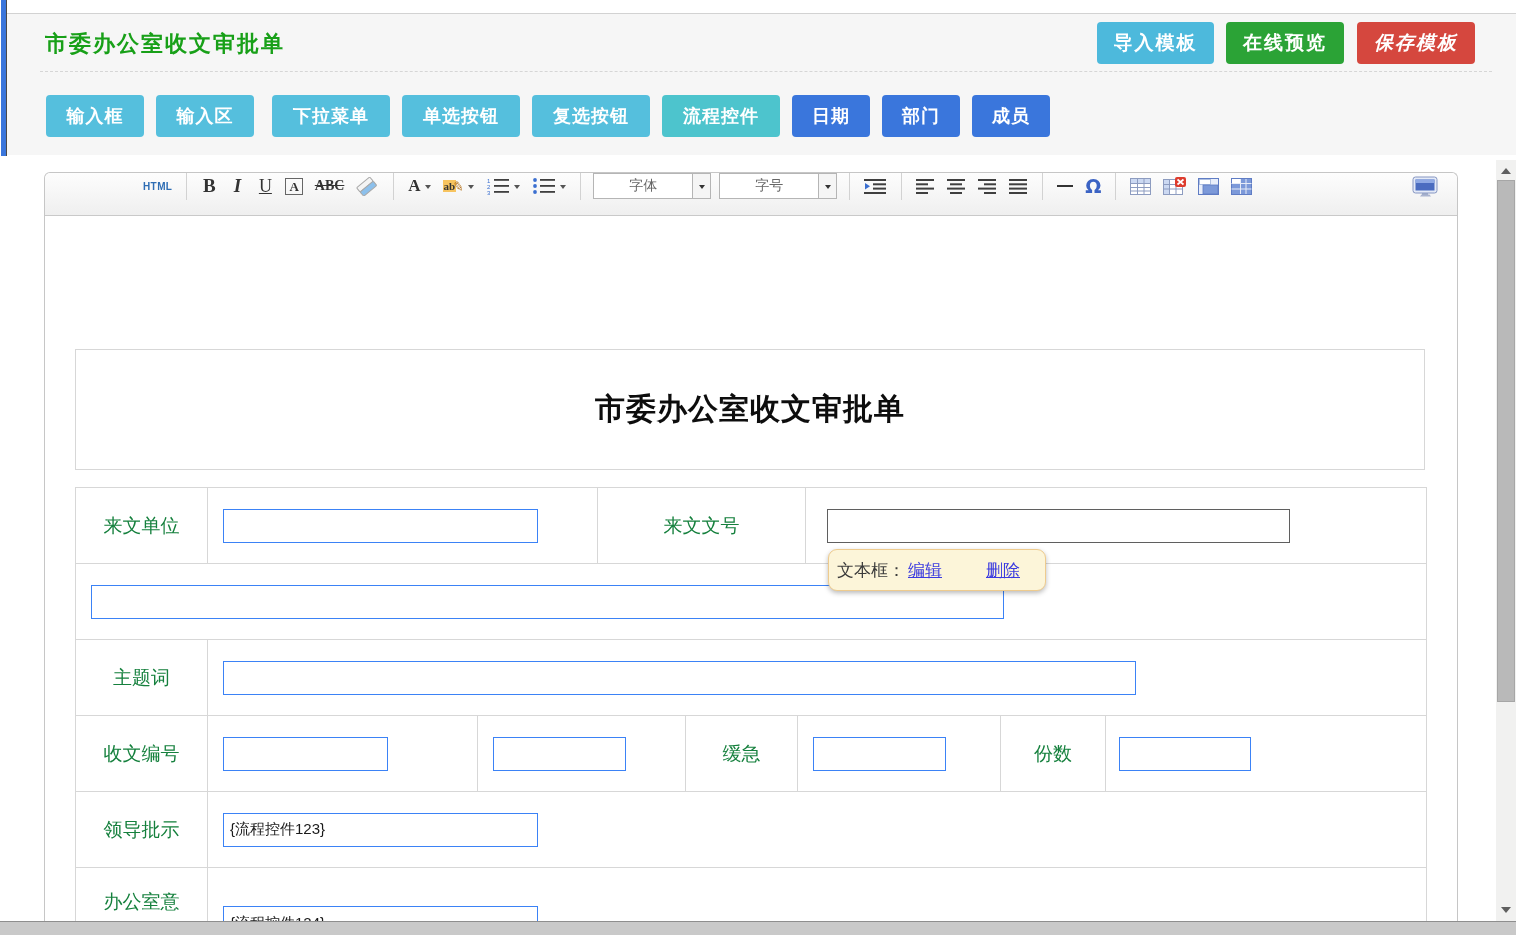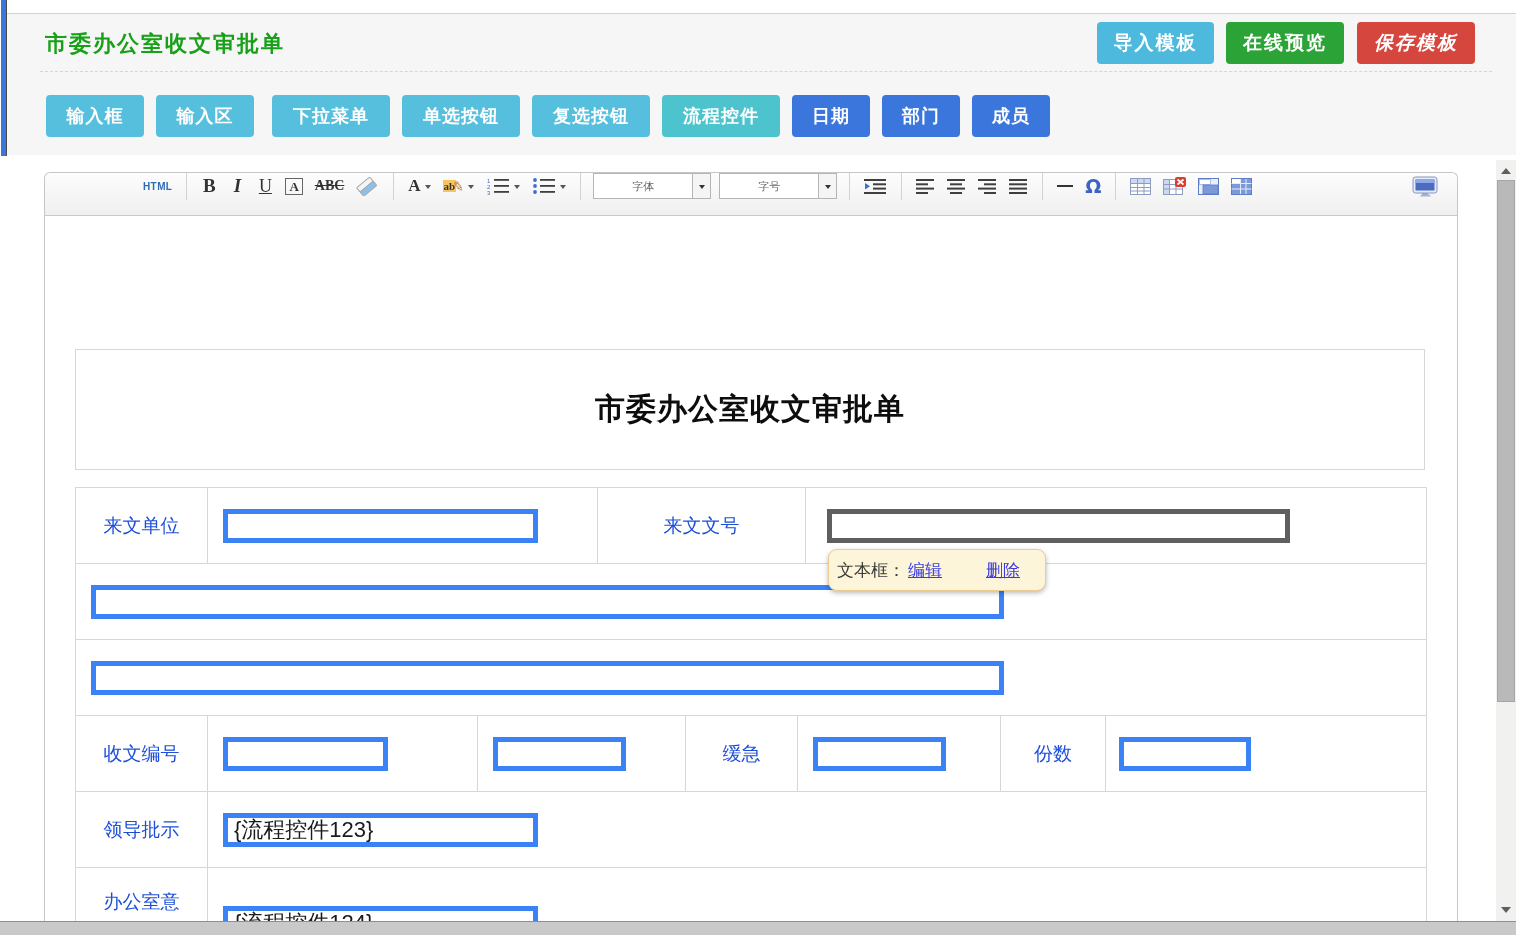--- a/index.html
+++ b/index.html
@@ -38,37 +38,37 @@
   .g-i{font-family:"Liberation Serif",serif;font-style:italic;font-size:19px;font-weight:bold;}
   .g-u{font-family:"Liberation Serif",serif;font-size:18px;text-decoration:underline;}
   .g-ba{font-family:"Liberation Serif",serif;font-size:13px;font-weight:bold;border:1px solid #666;padding:0 3px;line-height:15px;}
   .g-abc{font-family:"Liberation Serif",serif;font-size:14px;font-weight:bold;text-decoration:line-through;}
   .g-A{font-family:"Liberation Serif",serif;font-size:17px;font-weight:bold;}
   .g-hl{background:#f7c460;font-family:"Liberation Serif",serif;font-weight:bold;font-size:11px;padding:0 1px;}
   .g-pen{color:#b06a10;font-size:13px;margin-left:-3px;transform:rotate(10deg);}
   .g-om{font-size:19px;color:#3b63c4;font-family:"DejaVu Sans",sans-serif;font-weight:bold;}
   .g-hr{width:16px;height:2px;background:#333;}
   .fsel{width:118px;height:26px;background:#fff;border:1px solid #b5b5b5;display:flex;align-items:stretch;margin:0 4px;box-sizing:border-box;cursor:pointer;}
-  .fsel .lbl{flex:1;display:flex;align-items:center;justify-content:center;color:#666;font-size:11px;}
+  .fsel .lbl{flex:1;display:flex;align-items:center;justify-content:center;color:#666;font-size:14px;}
   .fsel .arr{width:17px;border-left:1px solid #b5b5b5;display:flex;align-items:center;justify-content:center;background:#f5f5f5;}
   .fsel .arr i{width:0;height:0;border:3.5px solid transparent;border-top:4.5px solid #333;margin-top:4px;}
   .mright{margin-left:auto;margin-right:15px;}
 
   
   .title-box{position:absolute;left:75px;top:349px;width:1348px;height:119px;border:1px solid #d7d7d7;
              display:flex;align-items:center;justify-content:center;background:#fff;}
   .doc-title{font-weight:bold;font-size:30px;color:#0d0d0d;letter-spacing:1px;}
   .ftable{position:absolute;left:75px;top:487px;width:1350px;border:1px solid #d7d7d7;background:#fff;box-sizing:content-box;}
   .frow{display:flex;height:75px;border-bottom:1px solid #d7d7d7;}
   .fcell{border-right:1px solid #d7d7d7;display:flex;align-items:center;box-sizing:border-box;flex:none;}
   .fcell.last{border-right:none;}
-  .lab{justify-content:center;font-size:19px;color:#1d4ed8;}
+  .lab{justify-content:center;font-size:19px;color:#15803d;}
   .inpcell{padding-left:15px;}
-  .inp{height:34px;border:5px solid #3b82f6;background:#fff;box-sizing:border-box;outline:none;
-       font-size:22px;padding:0 6px;color:#1a1a1a;font-family:inherit;}
+  .inp{height:34px;border:1px solid #3b82f6;background:#fff;box-sizing:border-box;outline:none;
+       font-size:15px;padding:0 6px;color:#1a1a1a;font-family:inherit;}
   .inp.dark{border-color:#5f5f5f;}
   .rowtop .fcell{align-items:flex-start;}
 
   
   .tip{position:absolute;left:828px;top:549px;width:218px;height:42px;z-index:6;
        background:#fcf5d9;border:1px solid #eecb8e;border-radius:9px;box-shadow:0 2px 5px rgba(0,0,0,.28);
        display:flex;align-items:center;padding-left:8px;box-sizing:border-box;
        font-family:"Liberation Serif",serif;font-size:17px;color:#3a3a3a;}
   .tip a{color:#3a3ae0;text-decoration:underline;cursor:pointer;}
   .tip .e1{margin-left:3px;}
@@ -288,20 +288,21 @@
       <div class="fcell inpcell last" style="width:620px;padding-left:21px">
           <input class="inp dark" style="width: 463px;">
         </div>
     </div>
     <div class="frow">
       <div class="fcell inpcell last" style="width:1218px">
           <input class="inp" style="width: 913px;">
         </div>
     </div>
     <div class="frow">
+      <div class="fcell lab" style="width:132px">主题词</div>
       <div class="fcell inpcell last" style="width:1218px">
           <input class="inp" style="width: 913px;">
         </div>
     </div>
     <div class="frow">
       <div class="fcell lab" style="width:132px">收文编号</div>
       <div class="fcell inpcell" style="width:270px">
           <input class="inp" style="width: 165px;">
         </div>
       <div class="fcell inpcell" style="width:208px">

